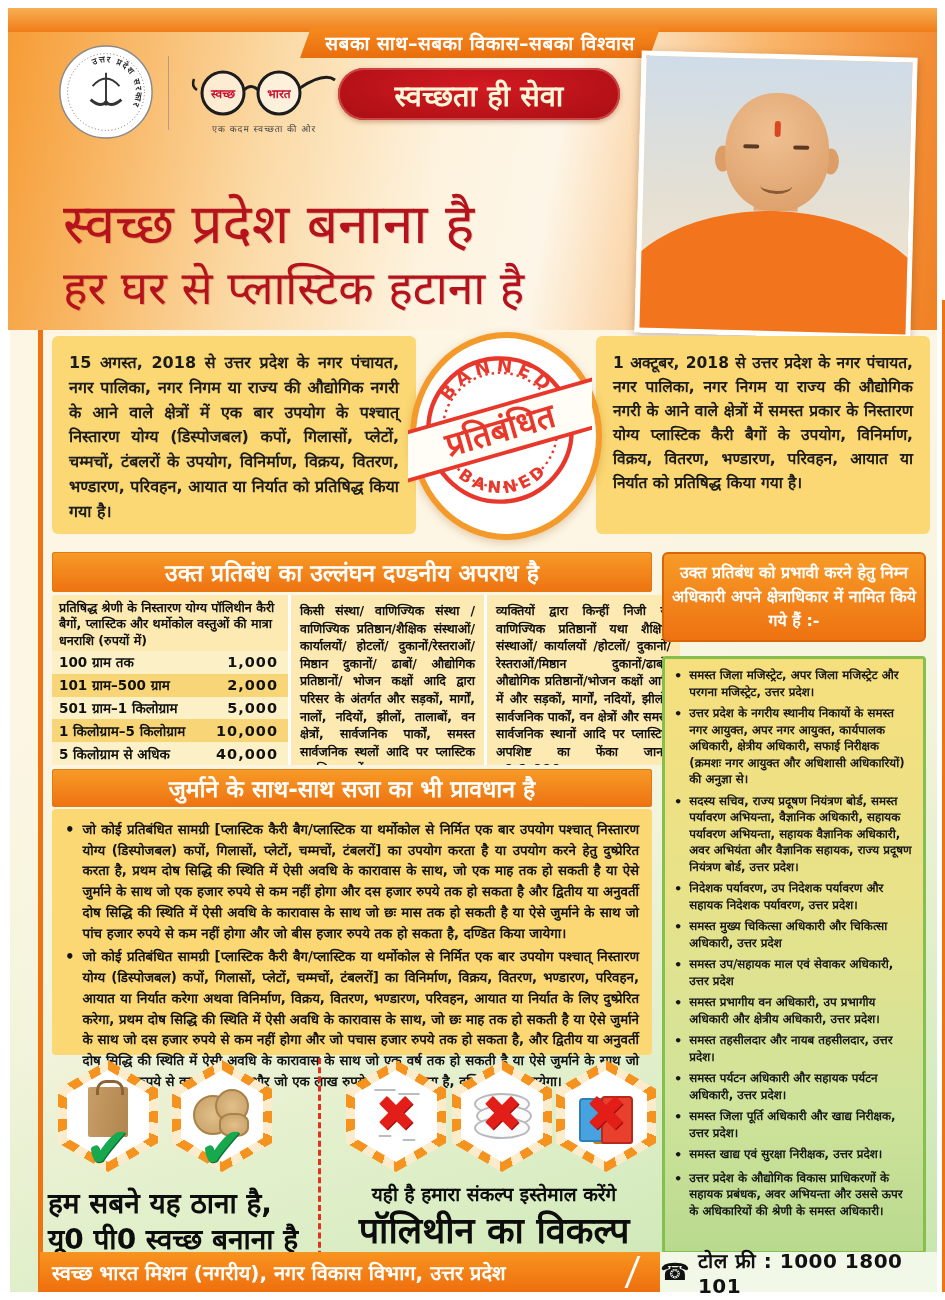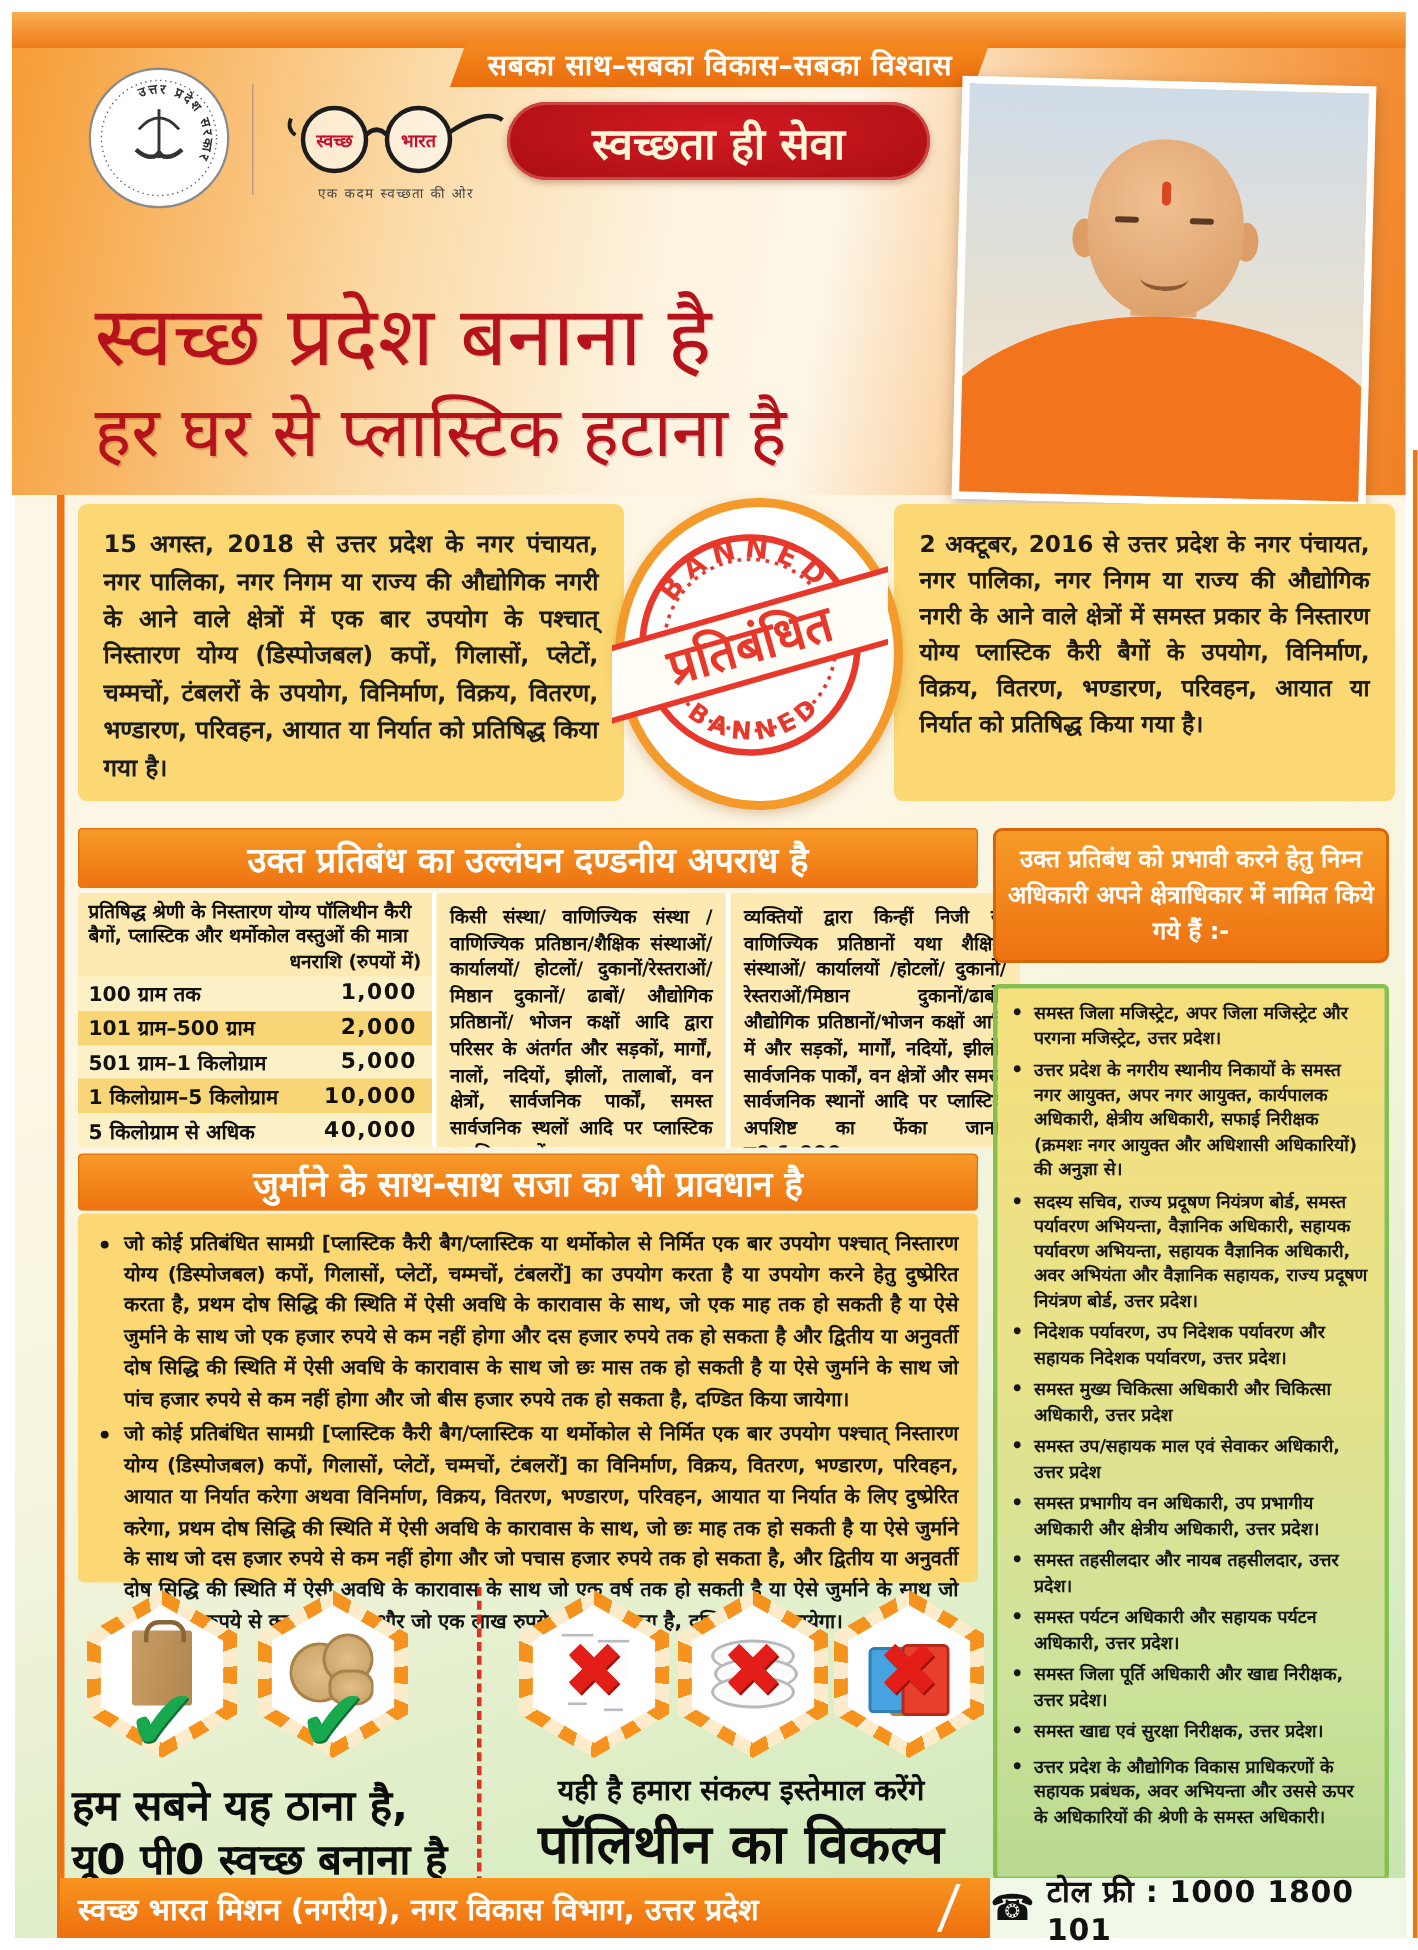--- a/index.html
+++ b/index.html
@@ -74,21 +74,21 @@
     display:flex;align-items:center;justify-content:center;box-shadow:inset 0 0 0 1px #e07a12;}
   .sec-head.h1{top:552px;height:40px;font-size:23px;}
   .sec-head.h2{top:769px;height:38px;font-size:23px;}
 
   
   .vtable{position:absolute;left:52px;top:595px;width:628px;height:170px;display:flex;gap:3px;
     background:#fff;z-index:2;border-radius:3px;overflow:hidden;}
   .vcol{background:#fdeab2;height:100%;box-sizing:border-box;}
   .vcol.c1{width:236px;display:flex;flex-direction:column;}
   .vcol.c1 .chead{font-size:12.6px;font-weight:bold;color:#111;padding:5px 7px 2px 7px;line-height:1.3;}
-  .vcol.c1 .chead .right{display:block;text-align:right;}
+  .vcol.c1 .chead .right{display:block;text-align:left;}
   .fine-row{display:flex;justify-content:space-between;align-items:center;padding:1px 10px 1px 7px;
     font-weight:bold;color:#111;flex:1;}
   .fine-row .lbl{font-size:13.5px;} .fine-row .amt{font-size:14.5px;letter-spacing:1px;}
   .fine-row:nth-child(even){background:#fcf0c6;}
   .fine-row:nth-child(odd){background:#f8d677;}
   .vcol.c2,.vcol.c3{flex:1;padding:7px 9px;font-size:12.4px;font-weight:600;color:#111;
     line-height:1.42;text-align:justify;}
   .vcol .amount{font-weight:bold;font-size:13.5px;white-space:nowrap;}
 
   
@@ -228,21 +228,21 @@
         <div class="ear-r"></div>
       <div class="head"></div>
       <div class="tilak"></div>
         <div class="eye-l"></div>
         <div class="eye-r"></div>
         <div class="smile"></div>
     </div>
   </div>
 
   <div class="ybox left">15 अगस्त, 2018 से उत्तर प्रदेश के नगर पंचायत, नगर पालिका, नगर निगम या राज्य की औद्योगिक नगरी के आने वाले क्षेत्रों में एक बार उपयोग के पश्चात् निस्तारण योग्य (डिस्पोजबल) कपों, गिलासों, प्लेटों, चम्मचों, टंबलरों के उपयोग, विनिर्माण, विक्रय, वितरण, भण्डारण, परिवहन, आयात या निर्यात को प्रतिषिद्ध किया गया है।</div>
-  <div class="ybox right">2 अक्टूबर, 2016 से उत्तर प्रदेश के नगर पंचायत, नगर पालिका, नगर निगम या राज्य की औद्योगिक नगरी के आने वाले क्षेत्रों में समस्त प्रकार के निस्तारण योग्य प्लास्टिक कैरी बैगों के उपयोग, विनिर्माण, विक्रय, वितरण, भण्डारण, परिवहन, आयात या निर्यात को प्रतिषिद्ध किया गया है।</div>
+  <div class="ybox right">1 अक्टूबर, 2018 से उत्तर प्रदेश के नगर पंचायत, नगर पालिका, नगर निगम या राज्य की औद्योगिक नगरी के आने वाले क्षेत्रों में समस्त प्रकार के निस्तारण योग्य प्लास्टिक कैरी बैगों के उपयोग, विनिर्माण, विक्रय, वितरण, भण्डारण, परिवहन, आयात या निर्यात को प्रतिषिद्ध किया गया है।</div>
 
   <div class="stamp">
     <div class="stamp-bg"></div>
     <svg viewBox="0 0 190 200" width="184" height="194">
       <g transform="rotate(-4 95 100)">
         <circle cx="95" cy="100" r="74" fill="none" stroke="#e8372b" stroke-width="4.5"></circle>
         <circle cx="95" cy="100" r="59" fill="none" stroke="#e8372b" stroke-width="2.5" stroke-dasharray="2.5 4"></circle>
         <defs>
           <path id="arcT" d="M 35,100 A 60,60 0 0 1 155,100"></path>
           <path id="arcB" d="M 30,100 A 65,65 0 0 0 160,100"></path>

